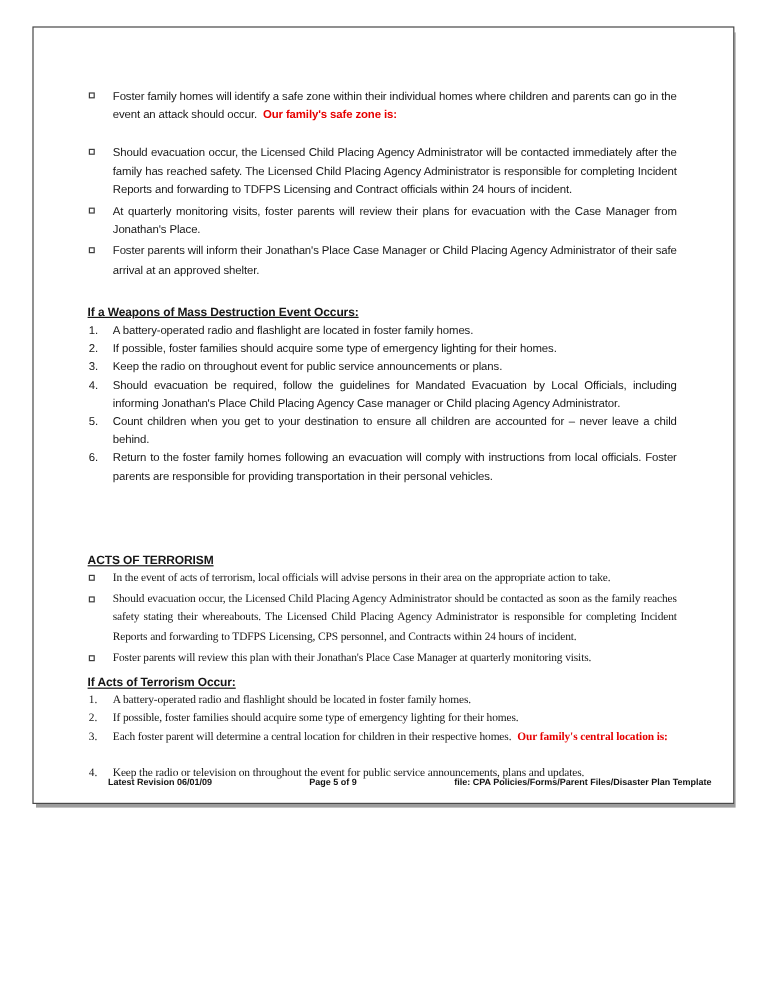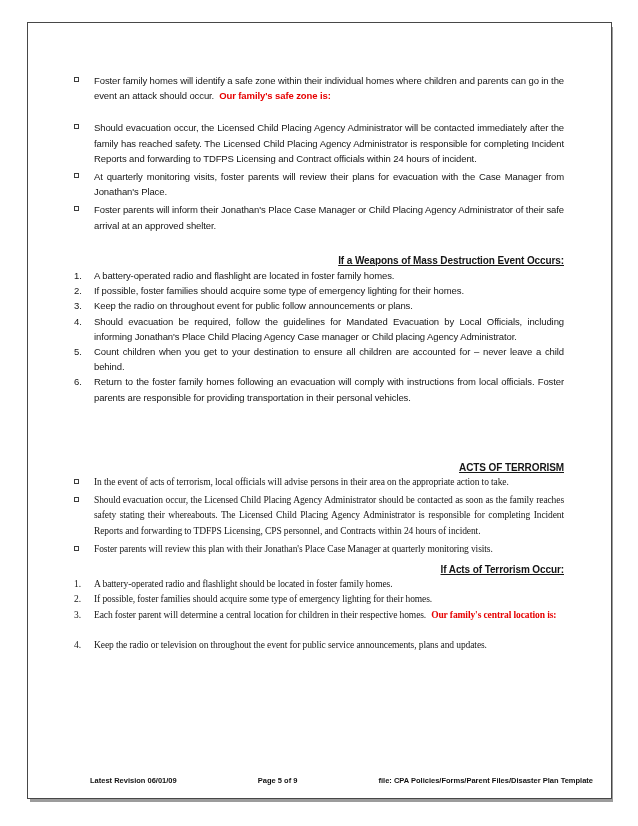--- a/index.html
+++ b/index.html
@@ -5,21 +5,21 @@
   * { box-sizing: border-box; }
   html, body { margin: 0; padding: 0; }
   body {
     width: 638px; height: 826px;
     background: #ffffff;
     font-family: "Liberation Sans", "DejaVu Sans", sans-serif;
     position: relative;
   }
   .page {
     position: absolute; left: 27px; top: 22px;
-    width: 585px; height: 777px;
+    width: 585px; height: 648px;
     background: #ffffff;
     border: 1px solid #474747;
     box-shadow: 2px 4px 0 -1px #9c9c9c;
   }
   .content {
     position: absolute; left: 0; top: 0; right: 0; bottom: 0;
     padding: 50px 47px 0 45px;
     font-size: 9.5px; line-height: 15.2px;
     color: #161616; letter-spacing: -0.1px;
   }
@@ -33,21 +33,21 @@
     position: absolute; left: 1px; top: 4px;
     width: 5px; height: 5px;
     border: 1px solid #3d3d3d; background: #fff;
   }
   .numlist li { position: relative; padding-left: 21px; text-align: justify; }
   .numlist li.gap-before { margin-top: 15px; }
   .num { position: absolute; left: 1px; top: 0; }
   .heading {
     font-weight: bold; font-size: 10px;
     text-decoration: underline;
-    margin: 0; text-align: right;
+    margin: 0; text-align: left;
   }
   .h-wmd { margin-top: 20px; }
   .h-terror { margin-top: 55px; }
   .h-acts { margin-top: 5px; }
   .after-heading { margin-top: 12px; }
   .after-heading-lg { margin-top: 15px; font-family: Liberation Serif, serif; }
   .hl { color: #e60000; font-weight: bold; margin-left: 5px; }
   .footer {
     position: absolute; left: 16px; right: 0; bottom: 10px;
     padding: 0 18px 0 46px;
@@ -87,21 +87,21 @@
       <li>
         <span class="num">1.</span>
         <span>A battery-operated radio and flashlight are located in foster family homes.</span>
       </li>
       <li>
         <span class="num">2.</span>
         <span>If possible, foster families should acquire some type of emergency lighting for their homes.</span>
       </li>
       <li>
         <span class="num">3.</span>
-        <span>Keep the radio on throughout event for public follow announcements or plans.</span>
+        <span>Keep the radio on throughout event for public service announcements or plans.</span>
       </li>
       <li>
         <span class="num">4.</span>
         <span>Should evacuation be required, follow the guidelines for Mandated Evacuation by Local Officials, including informing Jonathan's Place Child Placing Agency Case manager or Child placing Agency Administrator.</span>
       </li>
       <li>
         <span class="num">5.</span>
         <span>Count children when you get to your destination to ensure all children are accounted for – never leave a child behind.</span>
       </li>
       <li>

